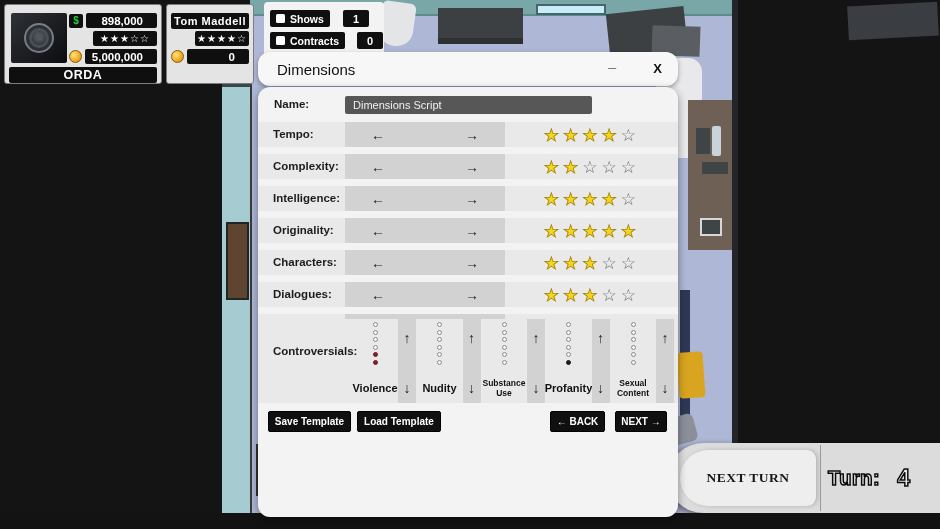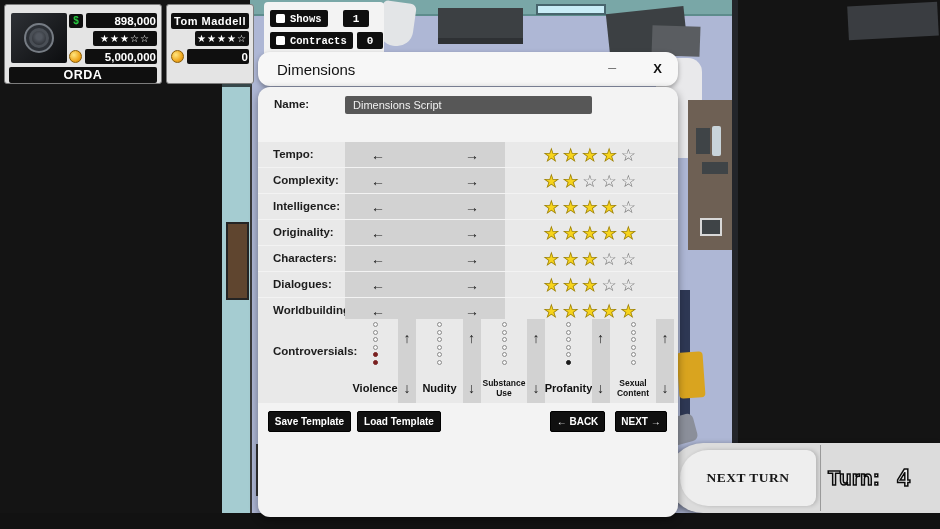--- a/index.html
+++ b/index.html
@@ -38,29 +38,29 @@
   .chair-b { position:absolute; left:518px; top:446px; width:32px; height:36px; background:#25292e; border-radius:3px; transform:rotate(28deg); }
   .desk-b4 { position:absolute; left:596px; top:444px; width:48px; height:46px; background:#8d8174; }
   .desk-b4 .monitor { position:absolute; left:11px; top:8px; width:26px; height:18px; background:#2e3135; border:2px solid #4a4e52; }
   .blob-footer { position:absolute; left:650px; top:418px; width:46px; height:28px; background:#8b8f9a; border-radius:6px; transform:rotate(-15deg); }
   .bottom-bar { position:absolute; left:0; bottom:0; width:940px; height:16px; background:#121212; z-index:7; }
 
   
   .hud-panel { position:absolute; background:#e4e4e4; border:1px solid #7c7c7c; border-radius:3px; z-index:5; }
   .panel-player { left:4px; top:4px; width:158px; height:80px; }
   .panel-rival  { left:166px; top:4px; width:88px; height:80px; }
-  .panel-counters { left:264px; top:2px; width:120px; height:56px; background:#f3f3f3; border:none; border-radius:4px;font-family:Liberation Mono, monospace; }
+  .panel-counters { left:264px; top:2px; width:120px; height:56px; background:#f3f3f3; border:none; border-radius:4px; }
   .logo { position:absolute; left:6px; top:8px; width:56px; height:50px; border-radius:2px;
     background:linear-gradient(135deg,#2e3136,#0c0d0f); display:flex; align-items:center; justify-content:center; }
   .lens { width:30px; height:30px; border-radius:50%; border:2px solid #767c84;
     background:radial-gradient(circle at 50% 45%, #51565e 15%, #23262b 55%, #101216 85%);
     box-shadow:inset 0 0 0 3px #2c3036, inset 0 0 0 6px #4a4f56; }
   .pill { background:#0f0f0f; color:#fff; border-radius:2px; font-weight:bold; display:flex; align-items:center; }
   .hrow { position:absolute; height:15px; display:flex; align-items:center; gap:3px; }
-  .money-text { flex:1; justify-content:flex-end; padding-right:1px; font-size:11.5px; height:15px; }
+  .money-text { flex:1; justify-content:flex-end; padding-right:14px; font-size:11.5px; height:15px; }
   .badge-dollar { width:14px; height:14px; background:#0f0f0f; border-radius:2px; color:#27c93f;
     font-size:10px; font-weight:bold; display:flex; align-items:center; justify-content:center; }
   .coin { width:13px; height:13px; border-radius:50%; border:1px solid #8a5c05;
     background:radial-gradient(circle at 35% 35%, #ffe680, #f0a81f 60%, #c07d0a); }
   .stars-pill { justify-content:center; font-size:10px; letter-spacing:1px; color:#fff; height:15px; }
   .name-pill { justify-content:center; font-size:12.5px; height:16px; letter-spacing:.5px; }
   .cnt-row { position:absolute; left:6px; height:17px; display:flex; align-items:center; }
   .cnt-label { background:#0f0f0f; color:#fff; border-radius:2px; height:17px; display:flex; align-items:center;
     padding:0 6px; font-size:10.5px; font-weight:bold; gap:5px; }
   .checkbox { width:9px; height:9px; background:#fff; border-radius:1.5px; }
@@ -73,21 +73,21 @@
     border-radius:12px; box-shadow:0 2px 5px rgba(0,0,0,.35); display:flex; align-items:center; }
   .dlg-title { margin-left:19px; font-size:15px; color:#111; font-weight:500; }
   .dlg-min { position:absolute; right:62px; top:2px; font-size:14px; font-weight:bold; color:#111; background:none; border:none; }
   .dlg-close { position:absolute; right:16px; top:9px; font-size:13px; font-weight:bold; color:#111; background:none; border:none; }
   .dlg-body { position:absolute; left:0; top:35px; right:0; bottom:0; background:#f3f3f3;
     border-radius:12px; box-shadow:0 3px 8px rgba(0,0,0,.4); }
   .name-row { position:absolute; top:9px; left:0; right:0; height:18px; }
   .fld-label { position:absolute; left:16px; top:2px; font-size:11.5px; font-weight:bold; color:#1c1c1c; }
   .name-input { position:absolute; left:87px; top:0; width:247px; height:18px; background:#575757; border:none;
     border-radius:2px; color:#f0f0f0; font-size:11px; padding:0 8px; font-family:inherit; }
-  .attr-rows { position:absolute; top:35px; left:0; right:0; display:flex; flex-direction:column; gap:1px;margin-top:20px; }
+  .attr-rows { position:absolute; top:35px; left:0; right:0; display:flex; flex-direction:column; gap:7px; }
   .attr-row { position:relative; height:25px; background:#e9e9e9; }
   .attr-label { position:absolute; left:15px; top:6px; font-size:11.5px; font-weight:bold; color:#1c1c1c; }
   .arrow-strip { position:absolute; left:87px; top:0; width:160px; height:100%; background:#d2d2d2;
     display:flex; align-items:center; justify-content:space-between; padding:0 26px; }
   .arrow-btn { background:none; border:none; font-size:14px; font-weight:bold; color:#1a1a1a; line-height:1; font-family:inherit; }
   .stars { position:absolute; right:38px; top:3px; letter-spacing:4px; white-space:nowrap; }
   .star { font-size:17px; }
   .star.filled { color:#f7d41b; -webkit-text-stroke:.8px #a08409; }
   .star.empty { color:#6e6e6e; }
   .contro-section { position:absolute; left:0; right:0; top:232px; height:84px; background:#e9e9e9; }

